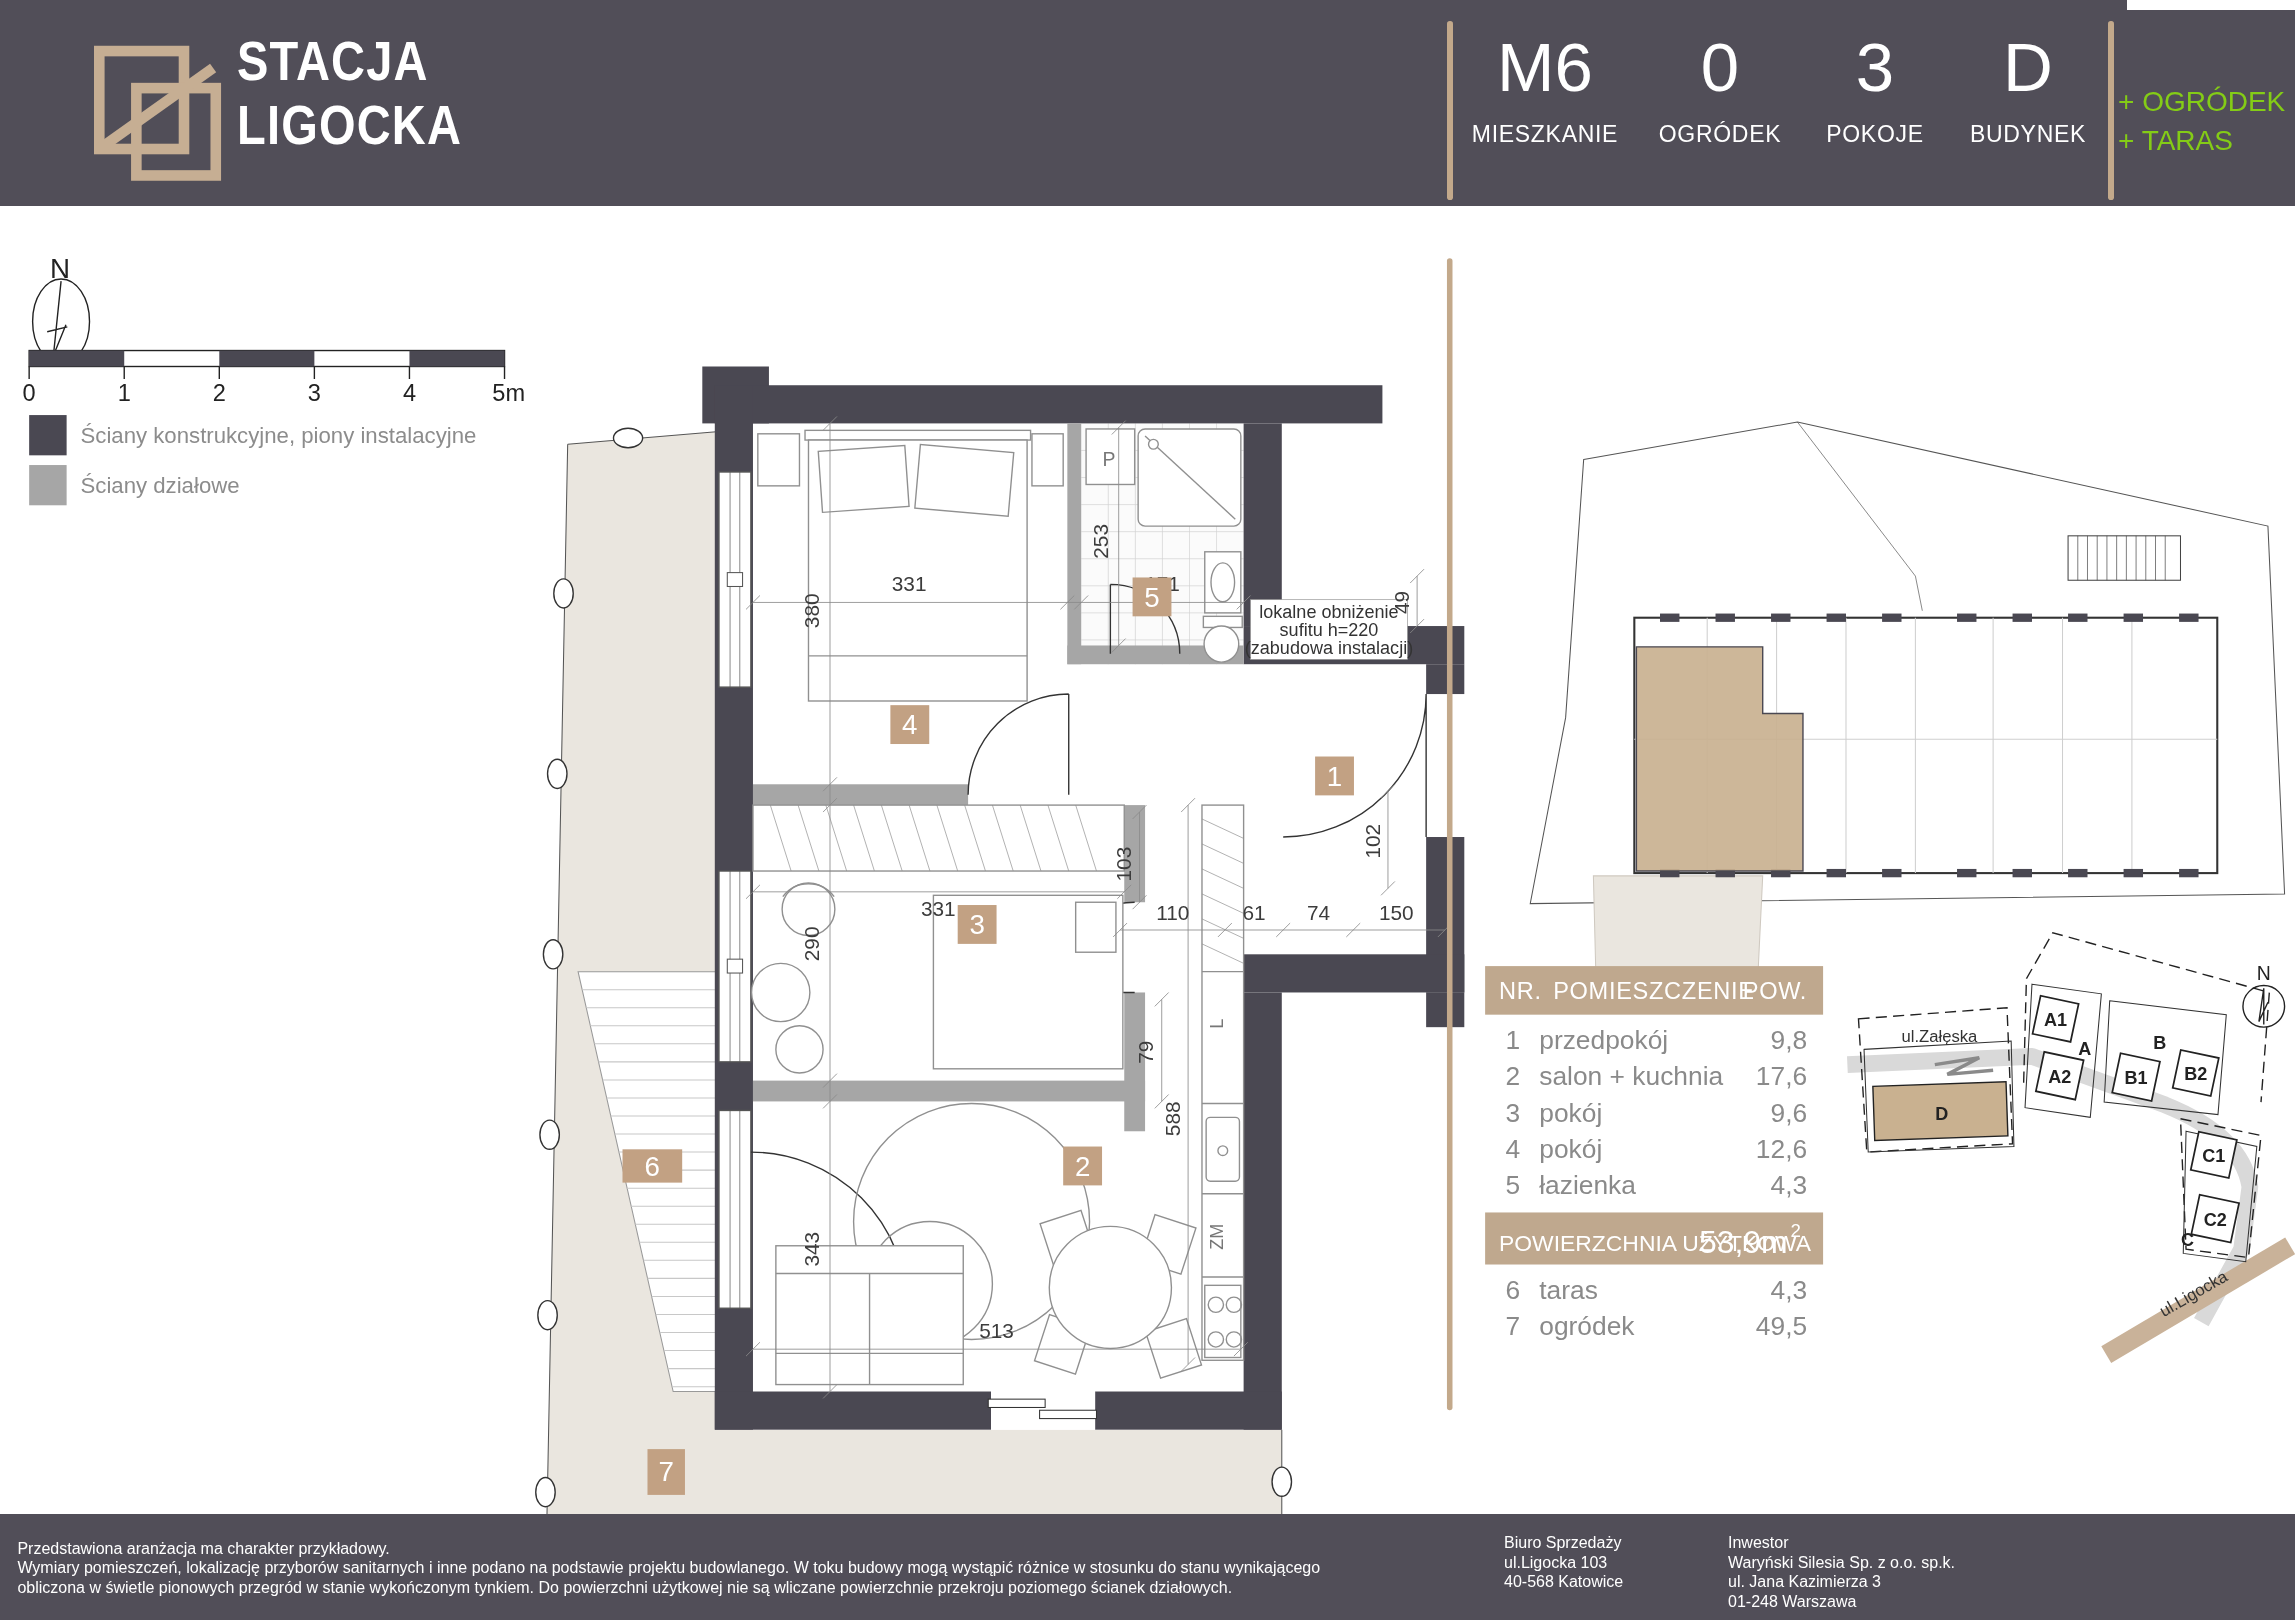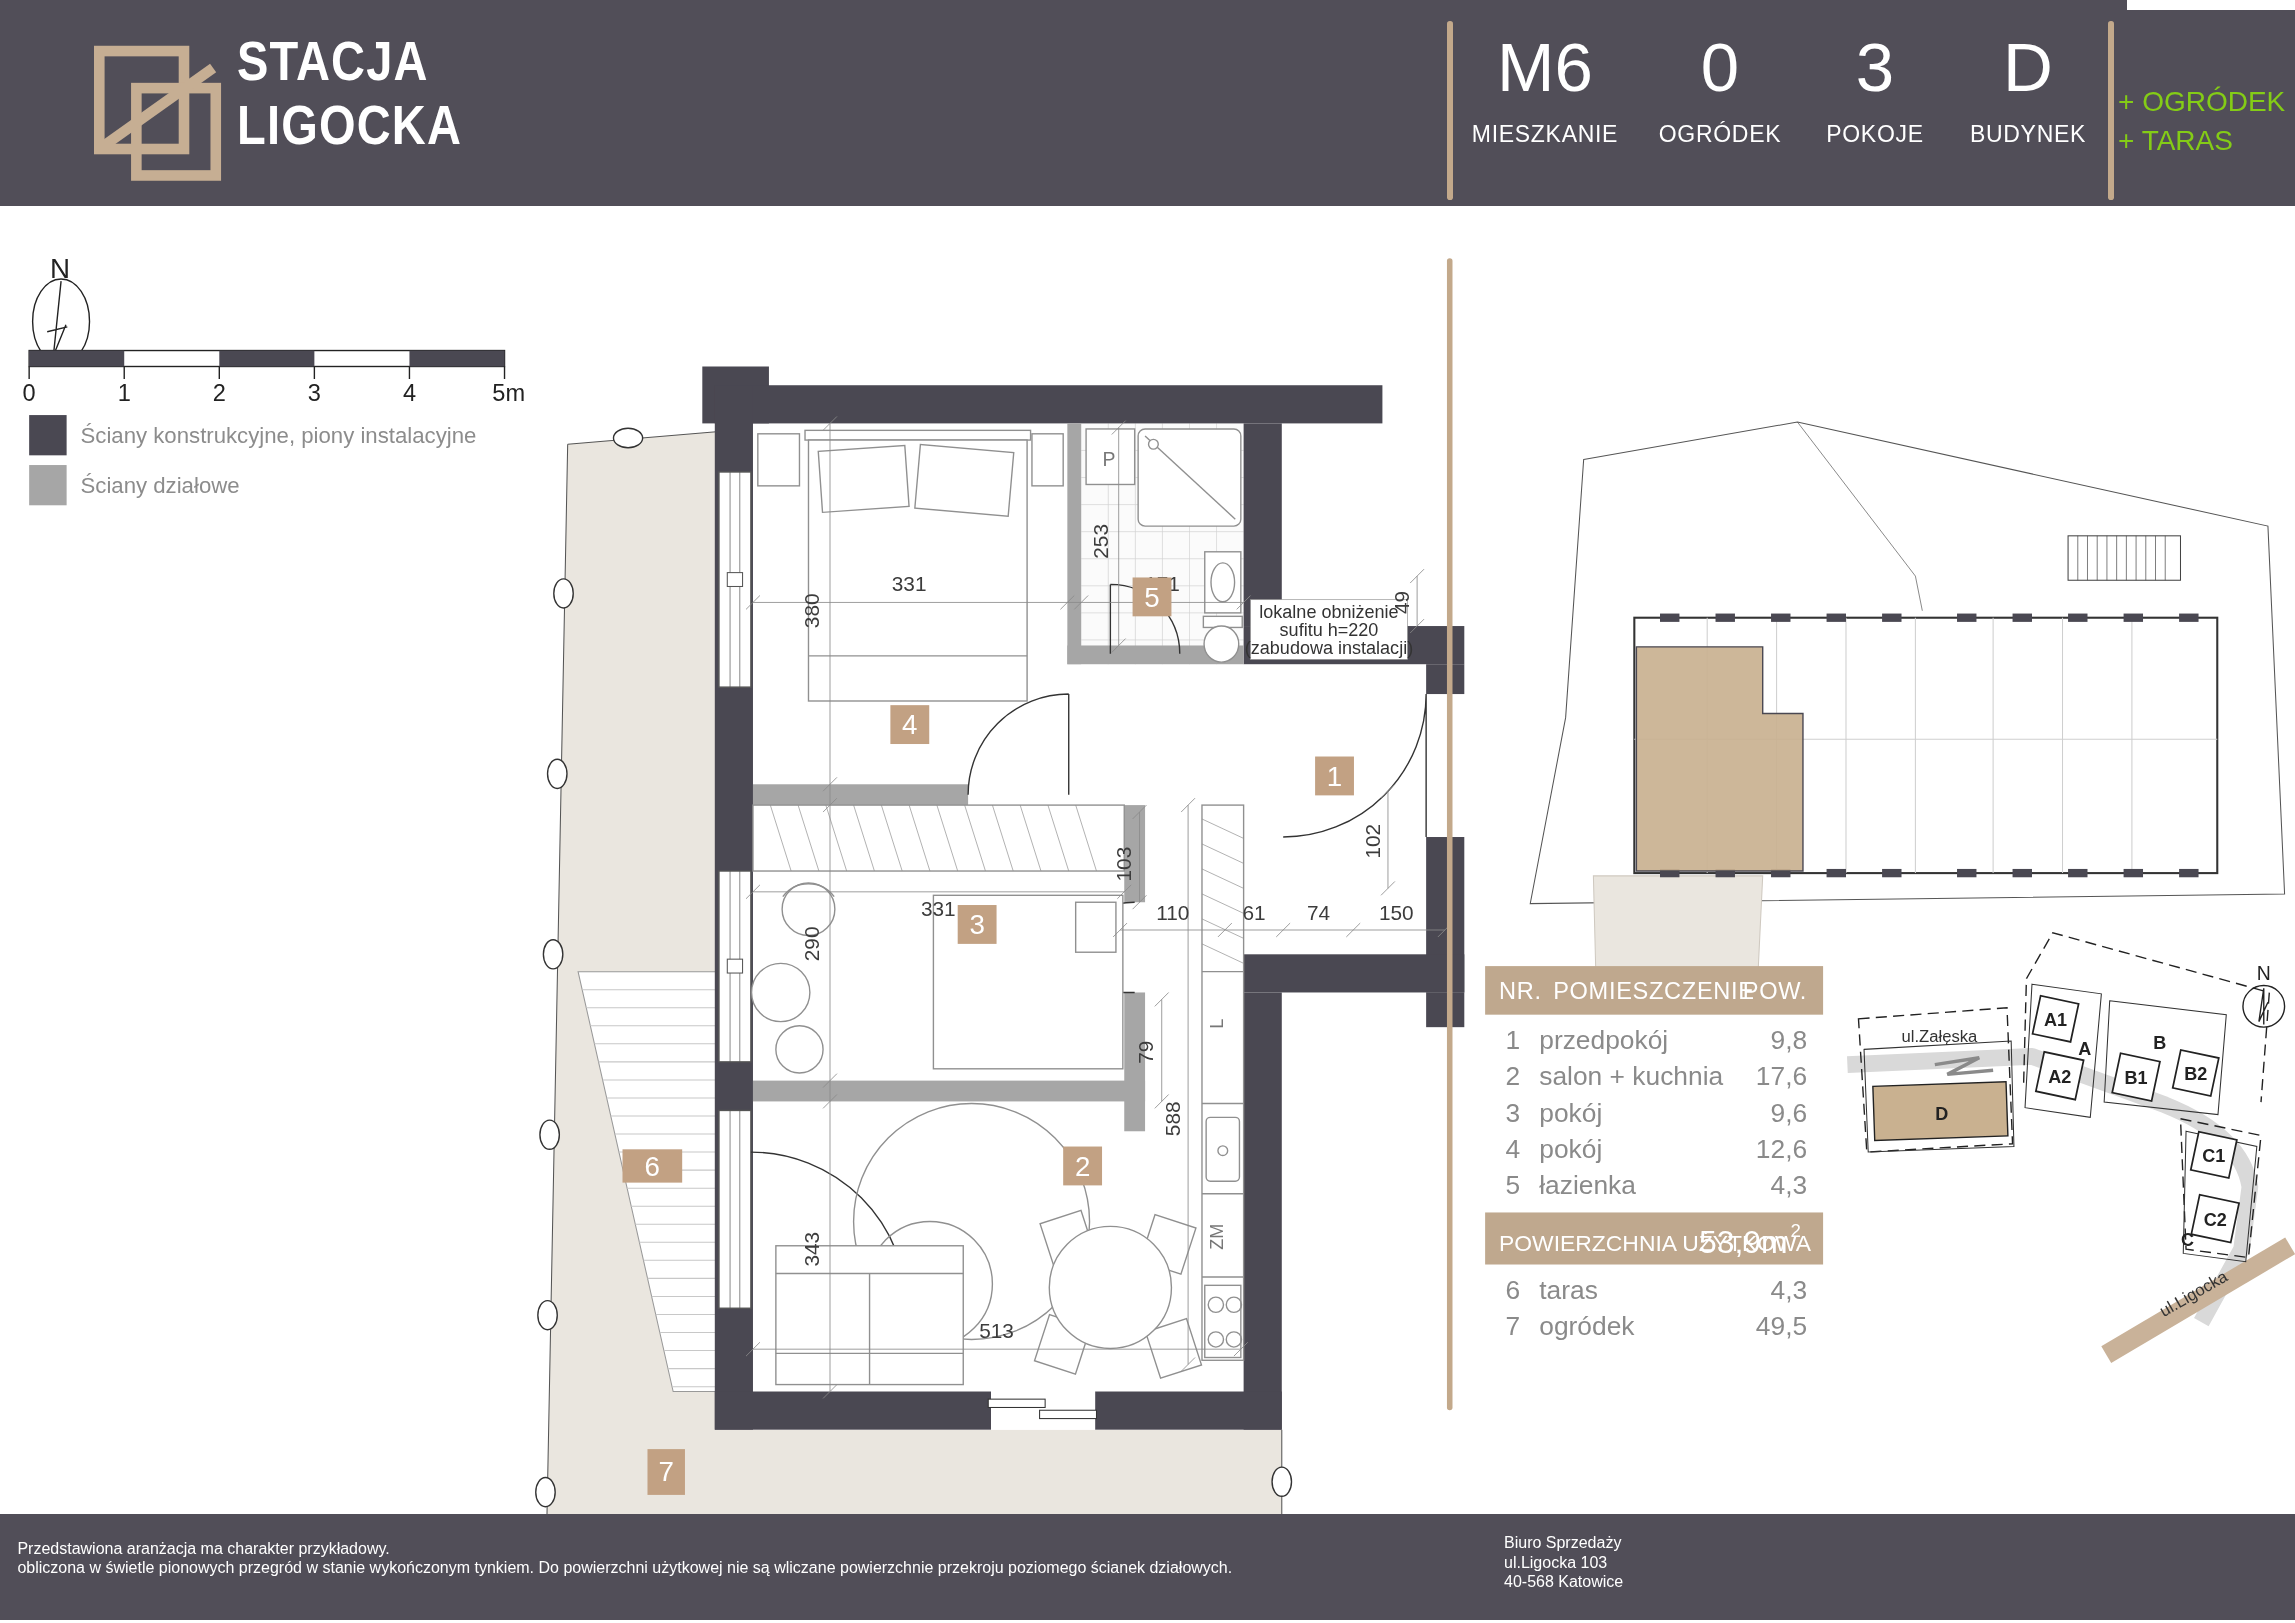--- a/index.html
+++ b/index.html
@@ -450,21 +450,28 @@
       <text x="3252" y="1412" font-size="28" fill="#222">N</text>
       <circle cx="3262" cy="1450" r="30" fill="none" stroke="#222" stroke-width="2"></circle>
       <path d="M 3262,1424 L 3255,1472 M 3255,1472 L 3268,1444 M 3262,1424 L 3262,1476" fill="none" stroke="#222" stroke-width="2"></path>
     </g>
   </g>
 </svg>
 
 <div class="abs" id="footer">
   <div class="abs foot-text" id="disclaimer">
     <div>Przedstawiona aranżacja ma charakter przykładowy.</div>
+    <div>Wymiary pomieszczeń, lokalizację przyborów sanitarnych i inne podano na podstawie projektu budowlanego. W toku budowy mogą wystąpić różnice w stosunku do stanu wynikającego</div>
     <div>obliczona w świetle pionowych przegród w stanie wykończonym tynkiem. Do powierzchni użytkowej nie są wliczane powierzchnie przekroju poziomego ścianek działowych.</div>
   </div>
   <div class="abs foot-text foot-col" style="left:1504px;">
     <div>Biuro Sprzedaży</div>
     <div>ul.Ligocka 103</div>
     <div>40-568 Katowice</div>
   </div>
+  <div class="abs foot-text foot-col" style="left:1728px;">
+    <div>Inwestor</div>
+    <div>Waryński Silesia Sp. z o.o. sp.k.</div>
+    <div>ul. Jana Kazimierza 3</div>
+    <div>01-248 Warszawa</div>
+  </div>
 </div>
 
 
 </body></html>

